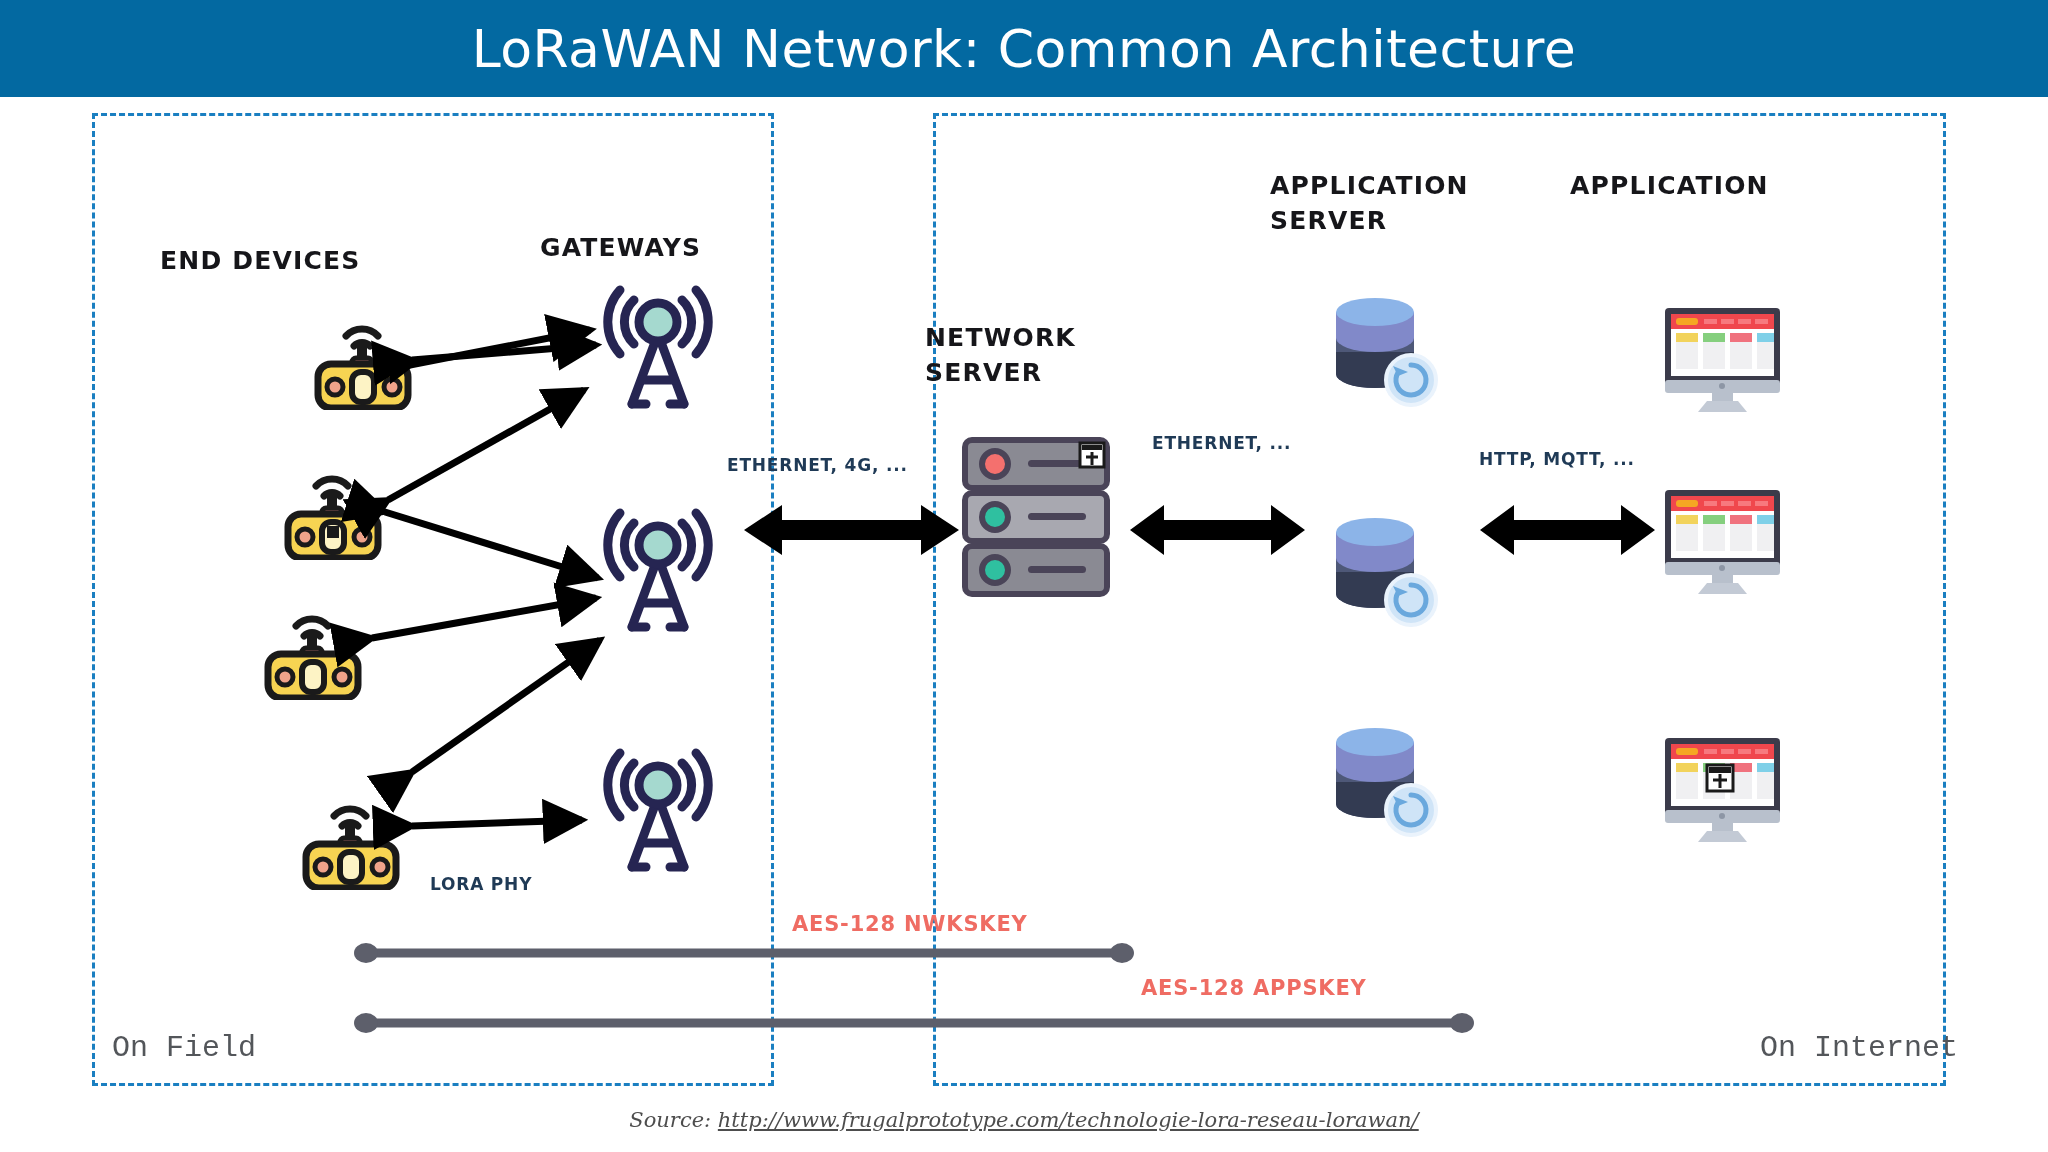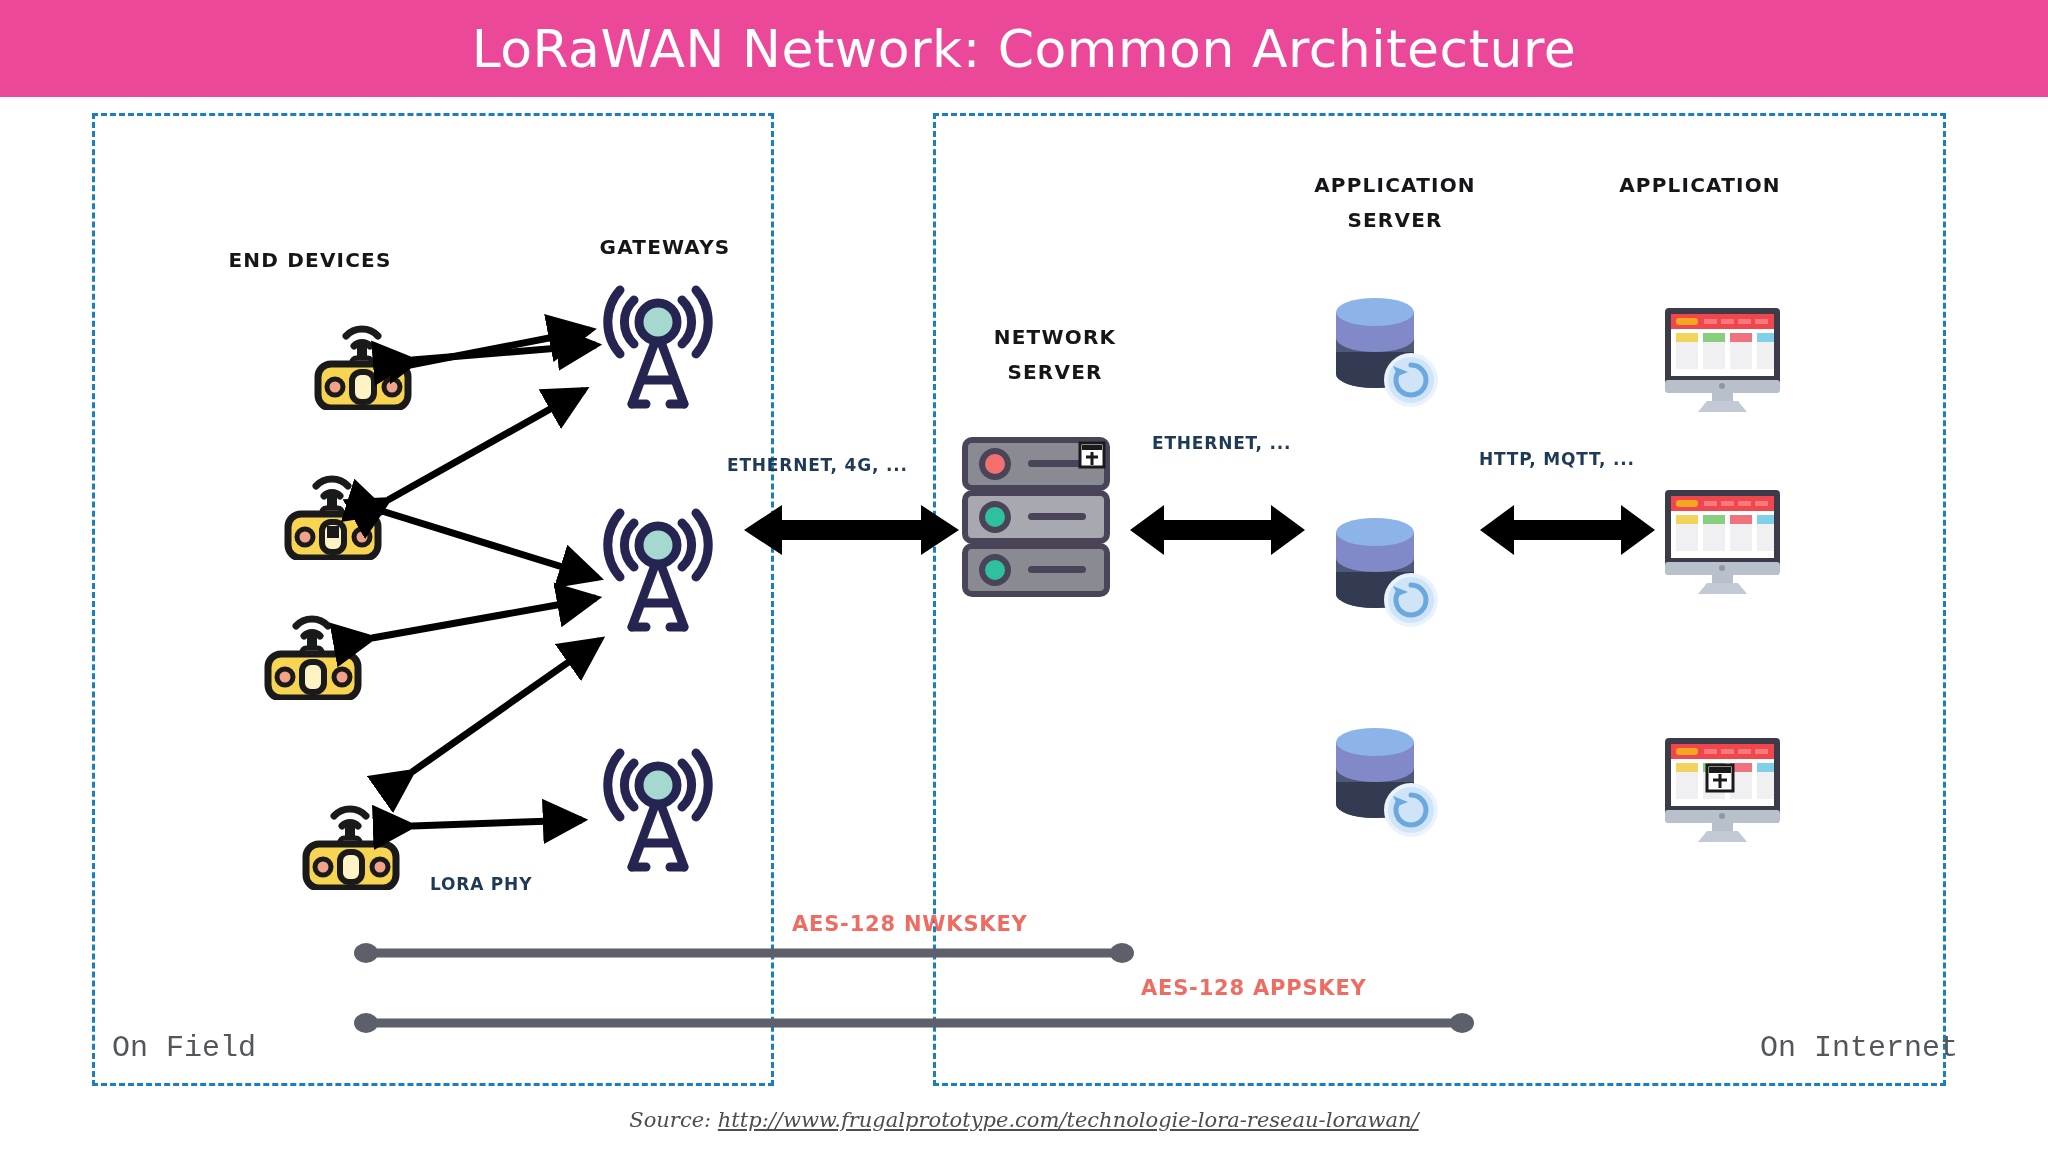--- a/index.html
+++ b/index.html
@@ -1,36 +1,36 @@
 <!DOCTYPE html>
 <html><head>
 <meta charset="utf-8">
 <style>
   html,body{margin:0;padding:0;background:#ffffff;}
   body{width:2048px;height:1152px;position:relative;overflow:hidden;
        font-family:"Liberation Sans",sans-serif;}
 
   
   .banner{position:absolute;left:0;top:0;width:2048px;height:97px;
-          background:#ec4899;display:flex;align-items:center;justify-content:center;}
+          background:#0369a1;display:flex;align-items:center;justify-content:center;}
   .banner-title{color:#ffffff;font-size:52px;font-weight:400;letter-spacing:.5px;
                 font-family:"DejaVu Sans",sans-serif;}
 
   
   .zone{position:absolute;border:3px dashed #1a7fc1;box-sizing:border-box;}
   #zone-field{left:92px;top:113px;width:682px;height:973px;}
   #zone-internet{left:933px;top:113px;width:1013px;height:973px;}
   .zone-label{position:absolute;font-size:30px;color:#53565a;
               font-family:Liberation Mono, monospace;}
   #label-on-field{left:112px;top:1031px;}
   #label-on-internet{left:1760px;top:1031px;}
 
   
-  .heading{position:absolute;font-size:20px;font-weight:bold;color:#16161a;
-           letter-spacing:1.2px;text-align:center;line-height:35px;
+  .heading{position:absolute;font-size:25px;font-weight:bold;color:#16161a;
+           letter-spacing:1.2px;line-height:35px;
            font-family:"DejaVu Sans",sans-serif;}
   #head-end-devices{left:160px;top:243px;width:300px;}
   #head-gateways{left:540px;top:230px;width:250px;}
   #head-network-server{left:925px;top:320px;width:260px;}
   #head-app-server{left:1270px;top:168px;width:250px;}
   #head-application{left:1570px;top:168px;width:260px;}
 
   
   .proto{position:absolute;font-size:17px;font-weight:bold;color:#1f3a56;
          letter-spacing:.8px;font-family:"DejaVu Sans",sans-serif;white-space:nowrap;}

